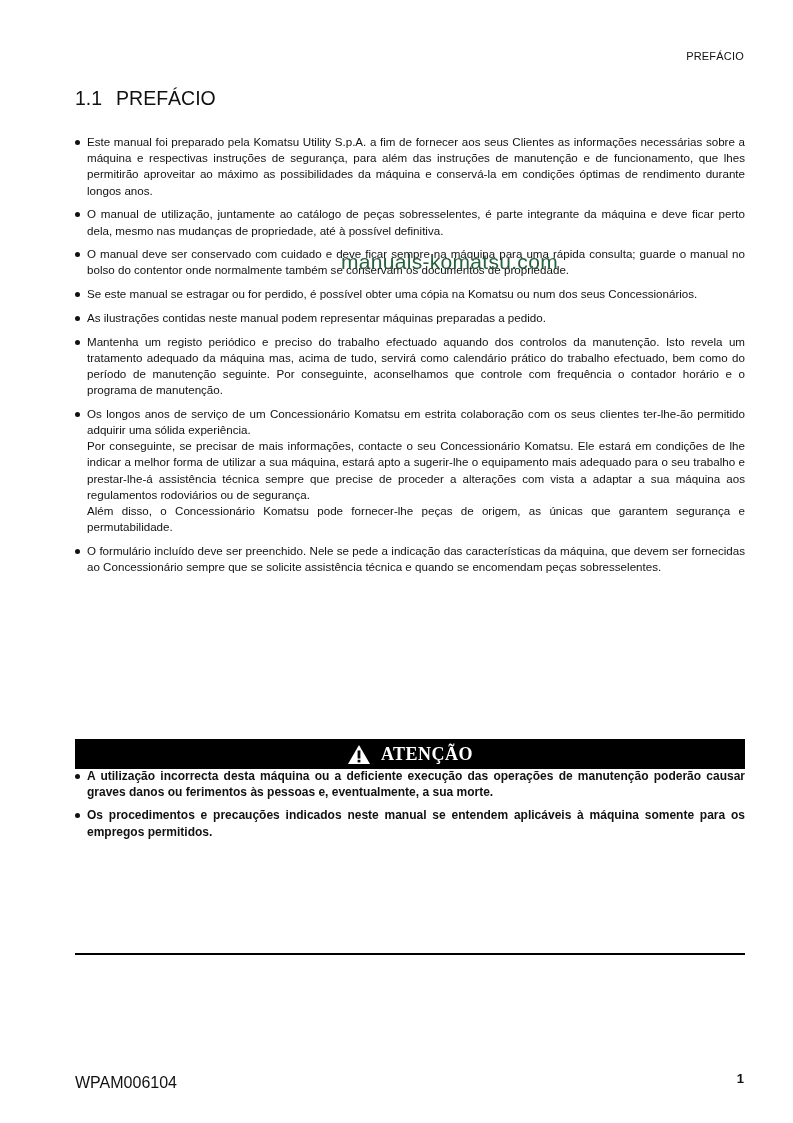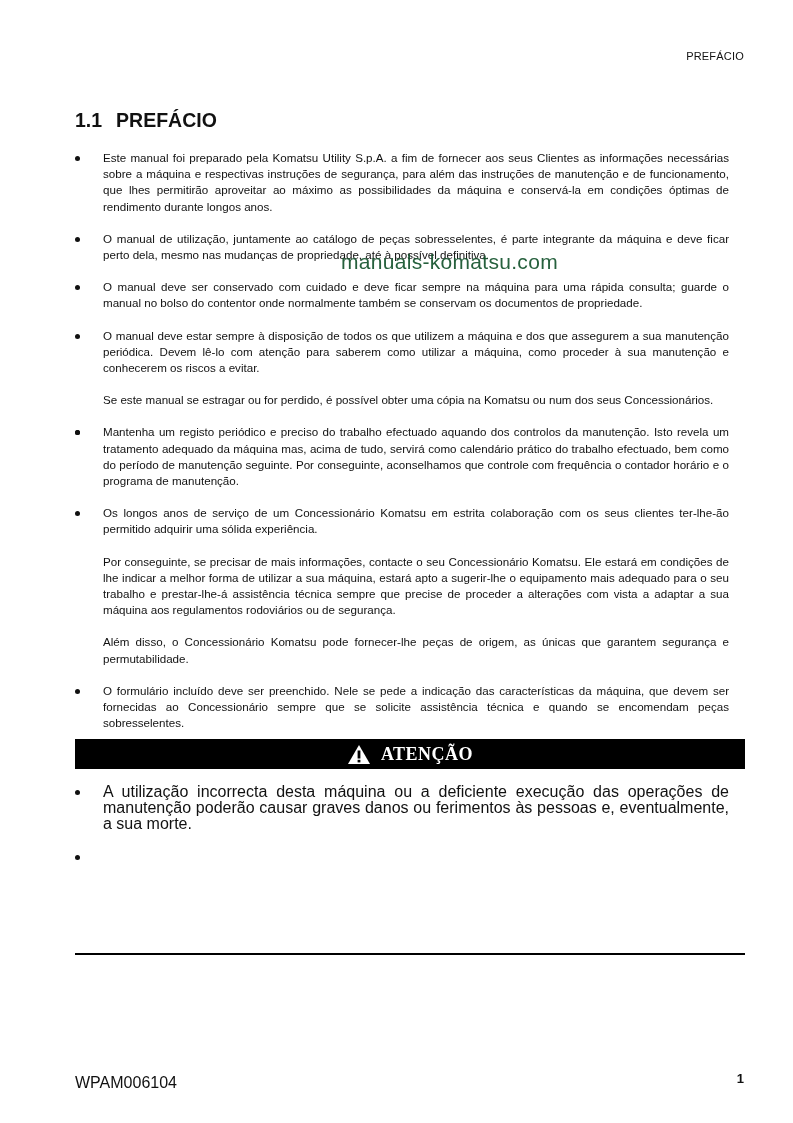--- a/index.html
+++ b/index.html
@@ -1,28 +1,28 @@
 <!DOCTYPE html>
 <html><head>
 <meta charset="utf-8">
 <style>
   html, body { margin:0; padding:0; background:#fff; }
   body { width:793px; height:1123px; position:relative; overflow:hidden;
          font-family:"Liberation Sans", sans-serif; color:#111; }
   .running-head { position:absolute; top:50px; right:49px; font-size:11px; letter-spacing:0.2px; }
-  .title { position:absolute; top:109px; left:75px; font-size:19.5px; font-weight:bold; margin:0; }
+  .title { position:absolute; top:87px; left:75px; font-size:19.5px; font-weight:normal; margin:0; }
   .title .num { margin-right:14px; }
   .body { position:absolute; top:134px; left:75px; width:670px; font-size:11.6px; line-height:16.2px; }
   .item { position:relative; padding-left:12px; margin-bottom:7.5px; text-align:justify; }
   .item .bullet { position:absolute; left:0; top:6px; width:5px; height:5px; border-radius:50%; background:#111; }
-  .item p { margin:16px; }
+  .item p { margin:0; }
   .warn-head { position:absolute; top:739px; left:75px; width:670px; height:30px; background:#000; color:#fff;
                display:flex; align-items:center; justify-content:center; font-weight:bold; font-size:18px; letter-spacing:0.5px;font-family:Liberation Serif, serif; }
   .warn-head svg { margin-right:10px; }
-  .warn-body { position:absolute; top:768px; left:75px; width:670px; font-size:16px; line-height:16.2px; font-weight:normal; }
+  .warn-body { position:absolute; top:768px; left:75px; width:670px; font-size:12px; line-height:16.2px; font-weight:bold; }
   .warn-body .item { margin-bottom:7px; }
   .warn-rule { position:absolute; top:953px; left:75px; width:670px; height:2px; background:#000; }
   .watermark { position:absolute; top:250px; left:341px; font-size:21px; color:#14532d; opacity:0.92; letter-spacing:0.3px; }
   .footer-code { position:absolute; top:1074px; left:75px; font-size:16px; }
   .page-num { position:absolute; top:1071px; right:49px; font-size:13px; font-weight:bold; }
 </style>
 </head>
 <body>
 
 <div class="running-head">PREFÁCIO</div>
@@ -39,25 +39,25 @@
   <div class="item">
       <span class="bullet"></span>
     <p>O manual de utilização, juntamente ao catálogo de peças sobresselentes, é parte integrante da máquina e deve ficar perto dela, mesmo nas mudanças de propriedade, até à possível definitiva.</p>
     </div>
   <div class="item">
       <span class="bullet"></span>
     <p>O manual deve ser conservado com cuidado e deve ficar sempre na máquina para uma rápida consulta; guarde o manual no bolso do contentor onde normalmente também se conservam os documentos de propriedade.</p>
     </div>
   <div class="item">
       <span class="bullet"></span>
-    <p>O manual deve estar sempre à disposição de todos os que utilizem a máquina e dos que assegurem a sua manutenção periódica. Devem lê-lo com atenção para saberem como utilizar a máquina, como proceder à sua manutenção e conhecerem os riscos a evitar.</p>
     <p>Se este manual se estragar ou for perdido, é possível obter uma cópia na Komatsu ou num dos seus Concessionários.</p>
     </div>
   <div class="item">
       <span class="bullet"></span>
+    <p>As ilustrações contidas neste manual podem representar máquinas preparadas a pedido.</p>
     </div>
   <div class="item">
       <span class="bullet"></span>
     <p>Mantenha um registo periódico e preciso do trabalho efectuado aquando dos controlos da manutenção. Isto revela um tratamento adequado da máquina mas, acima de tudo, servirá como calendário prático do trabalho efectuado, bem como do período de manutenção seguinte. Por conseguinte, aconselhamos que controle com frequência o contador horário e o programa de manutenção.</p>
     </div>
   <div class="item">
       <span class="bullet"></span>
     <p>Os longos anos de serviço de um Concessionário Komatsu em estrita colaboração com os seus clientes ter-lhe-ão permitido adquirir uma sólida experiência.</p>
     <p>Por conseguinte, se precisar de mais informações, contacte o seu Concessionário Komatsu. Ele estará em condições de lhe indicar a melhor forma de utilizar a sua máquina, estará apto a sugerir-lhe o equipamento mais adequado para o seu trabalho e prestar-lhe-á assistência técnica sempre que precise de proceder a alterações com vista a adaptar a sua máquina aos regulamentos rodoviários ou de segurança.</p>
     <p>Além disso, o Concessionário Komatsu pode fornecer-lhe peças de origem, as únicas que garantem segurança e permutabilidade.</p>
@@ -79,19 +79,20 @@
   <span>ATENÇÃO</span>
 </div>
 
 <div class="warn-body">
   <div class="item">
       <span class="bullet"></span>
     <p>A utilização incorrecta desta máquina ou a deficiente execução das operações de manutenção poderão causar graves danos ou ferimentos às pessoas e, eventualmente, a sua morte.</p>
     </div>
   <div class="item">
       <span class="bullet"></span>
+    <p>Os procedimentos e precauções indicados neste manual se entendem aplicáveis à máquina somente para os empregos permitidos.</p>
     </div>
 </div>
 
 <div class="warn-rule"></div>
 
 <div class="footer-code">WPAM006104</div>
 <div class="page-num">1</div>
 
 </body></html>

